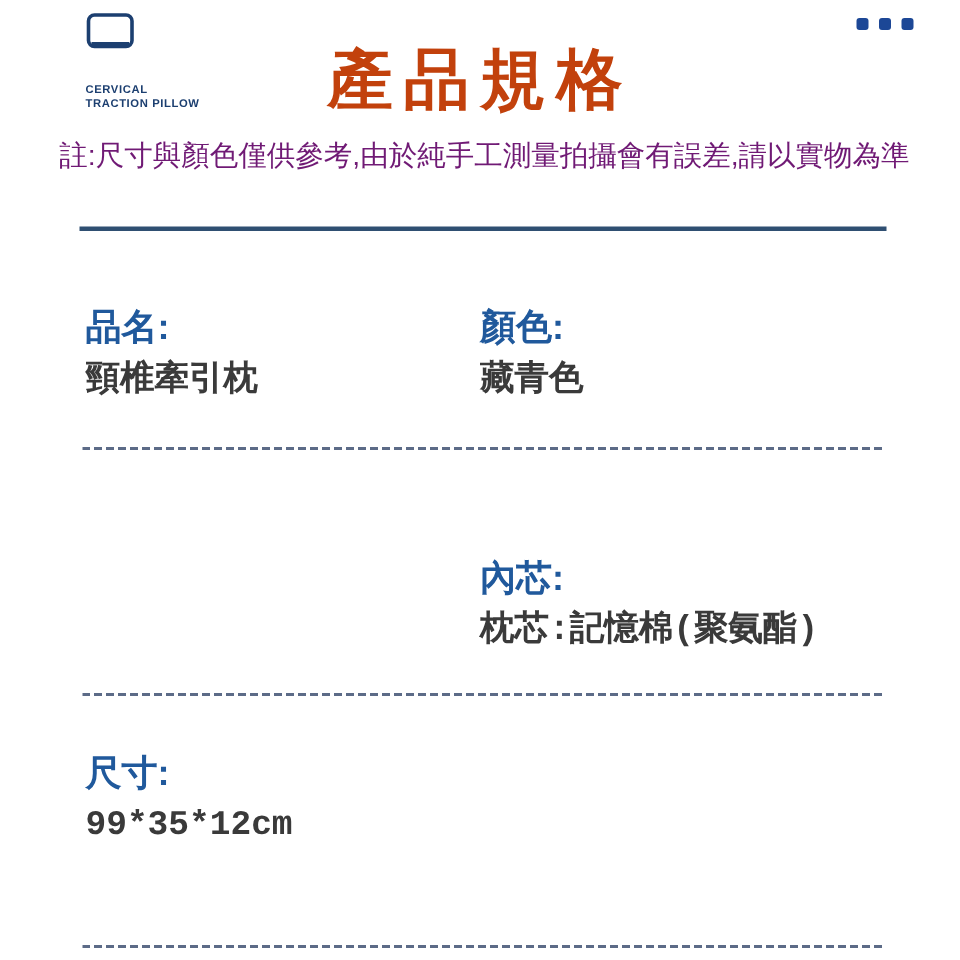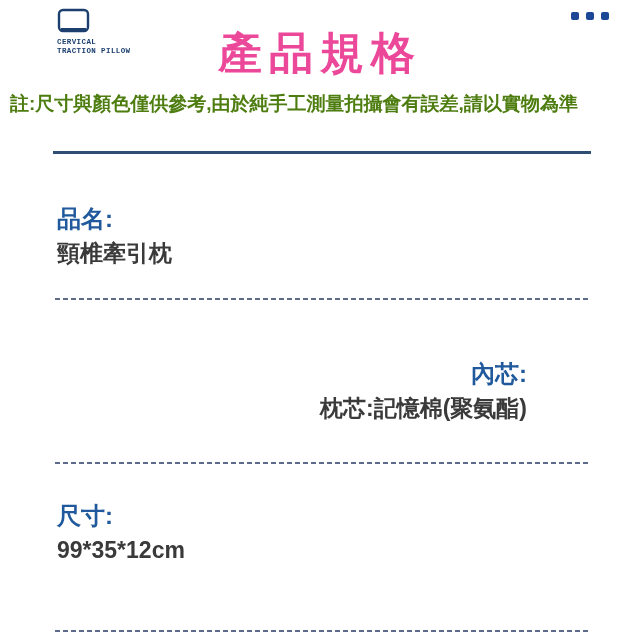--- a/index.html
+++ b/index.html
@@ -9,44 +9,45 @@
     width: 640px; height: 640px;
     background: #ffffff;
     font-family: "Liberation Sans", "DejaVu Sans", sans-serif;
     overflow: hidden;
   }
   .abs { position: absolute; }
 
   
   .brand { left: 57px; top: 8px; }
   .brand-name {
-    margin-top: 0;
+    margin-top: 16px;
     font-size: 7.5px; font-weight: bold; line-height: 9px;
-    letter-spacing: 0.4px; color: #1c3f70; white-space: pre-line; font-family: Liberation Mono, monospace;
+    letter-spacing: 0.4px; color: #1c3f70; white-space: pre-line;
   }
 
   
   .page-title {
     left: 50%; top: 24px; transform: translateX(-50%);
     font-size: 44px; font-weight: bold; letter-spacing: 7px;
-    color: #ec4899; white-space: nowrap;
+    color: #c2410c; white-space: nowrap;
   }
 
   
   .menu-dots { left: 571px; top: 12px; display: flex; gap: 7px; }
   .menu-dots span {
     width: 8px; height: 8px; border-radius: 2px;
     background: #1c4796; display: block;
   }
 
   
   .note {
     left: 10px; top: 91px; width: 626px;
-    font-size: 19px; font-weight: bold; color: #4d7c0f;
+    font-size: 19px; font-weight: normal; color: #701a75;
     white-space: nowrap;
+    text-align: center;
   }
 
   
   .rule-solid {
     left: 53px; top: 151px; width: 538px; height: 2.5px;
     background: #2f4f72;
   }
   .rule-dashed {
     left: 55px; width: 535px; height: 2px;
     background: repeating-linear-gradient(to right, #5c6b87 0 5px, transparent 5px 8px);
@@ -56,27 +57,27 @@
   .dash-3 { top: 630px; }
 
   
   .cell { position: absolute; }
   .cell .label {
     font-size: 24px; font-weight: bold; color: #20599c;
     line-height: 26px; margin-bottom: 5px; white-space: nowrap;
   }
   .cell .value {
     font-size: 23px; font-weight: bold; color: #3a3a3a;
-    line-height: 32px; white-space: nowrap;
+    line-height: 32px; white-space: nowrap; font-family: Liberation Mono, monospace;
   }
   .c-left  { left: 57px; }
   .c-right { left: 320px; }
   .row1 { top: 206px; }
   .row2l { top: 341px; }
-  .row2r { top: 361px; text-align: right; }
+  .row2r { top: 373px; }
   .row3 { top: 503px; }
 </style>
 </head>
 <body>
 
 <div class="abs" style="width:640px;height:640px;left:0;top:0;">
 
   <div class="abs brand">
     <span style="display:block;">
       <svg width="34" height="26" viewBox="0 0 34 26">
@@ -96,20 +97,24 @@
   </div>
 
   <div class="abs note">註:尺寸與顏色僅供參考,由於純手工測量拍攝會有誤差,請以實物為準</div>
 
   <div class="abs rule-solid"></div>
 
   <div class="cell c-left row1">
     <div class="label">品名:</div>
     <div class="value">頸椎牽引枕</div>
   </div>
+  <div class="cell c-right row1">
+    <div class="label">顏色:</div>
+    <div class="value">藏青色</div>
+  </div>
 
   <div class="abs rule-dashed dash-1"></div>
 
   <div class="cell c-right row2r">
     <div class="label">內芯:</div>
     <div class="value">枕芯:記憶棉(聚氨酯)</div>
   </div>
 
   <div class="abs rule-dashed dash-2"></div>
 

